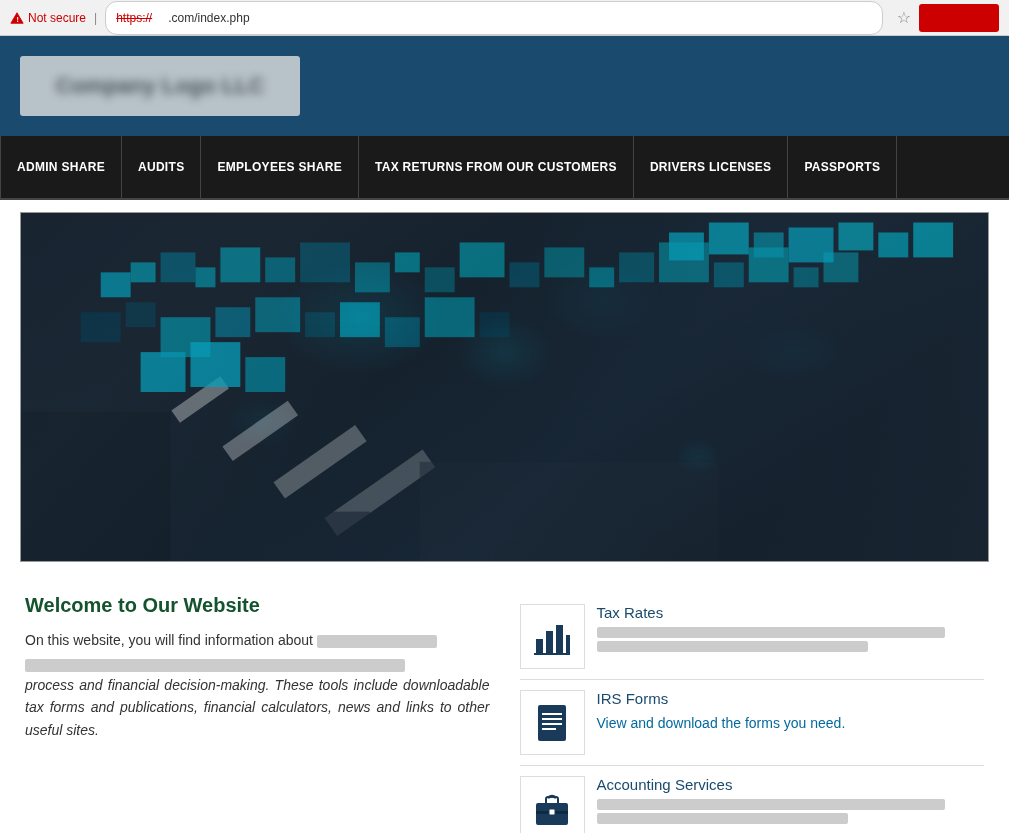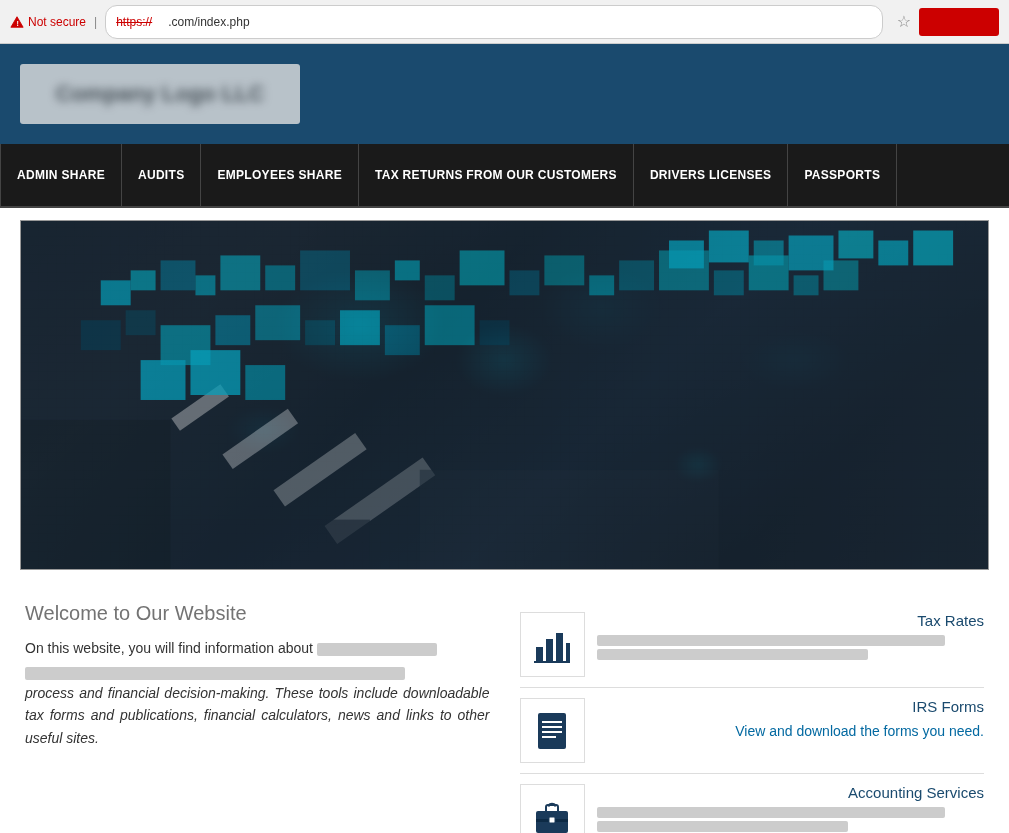--- a/index.html
+++ b/index.html
@@ -1,21 +1,21 @@
 <!DOCTYPE html>
 <html><head>
   <meta charset="utf-8">
   <style>
     * { margin: 0; padding: 0; box-sizing: border-box; }
     body { font-family: Arial, sans-serif; background: #fff; width: 1009px; }
 
     
     .browser-bar {
       background: #f1f1f1;
-      height: 44px;
+      height: 36px;
       display: flex;
       align-items: center;
       padding: 0 10px;
       border-bottom: 1px solid #ccc;
       gap: 8px;
     }
     .not-secure {
       display: flex;
       align-items: center;
       gap: 4px;
@@ -156,23 +156,23 @@
       gap: 30px;
     }
 
     
     .left-col {
       flex: 1;
       max-width: 480px;
     }
     .welcome-title {
       font-size: 20px;
-      color: #737373;
+      color: #14532d;
       margin-bottom: 12px;
-      font-weight: normal;
+      font-weight: bold;
     }
     .welcome-text {
       font-size: 14px;
       color: #333;
       line-height: 1.6;
       text-align: justify;
     }
     .blurred-text {
       display: inline-block;
       background: #ccc;
@@ -185,21 +185,20 @@
     .right-col {
       flex: 1;
       min-width: 420px;
     }
     .service-item {
       display: flex;
       align-items: flex-start;
       gap: 12px;
       padding: 10px 0;
       border-bottom: 1px solid #ddd;
-      text-align: right;
     }
     .service-item:last-child { border-bottom: none; }
     .service-icon-box {
       width: 65px;
       height: 65px;
       background: #fff;
       border: 1px solid #ddd;
       display: flex;
       align-items: center;
       justify-content: center;

